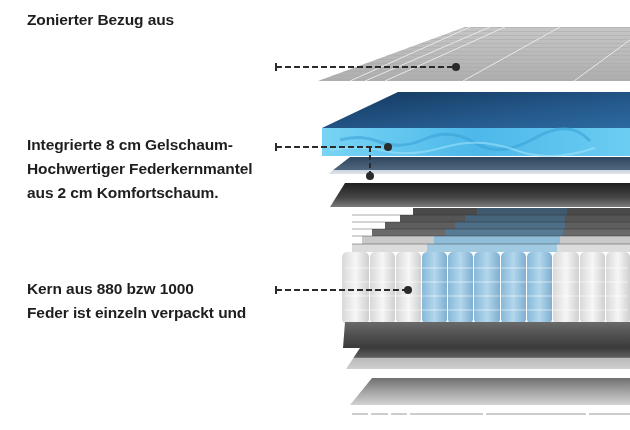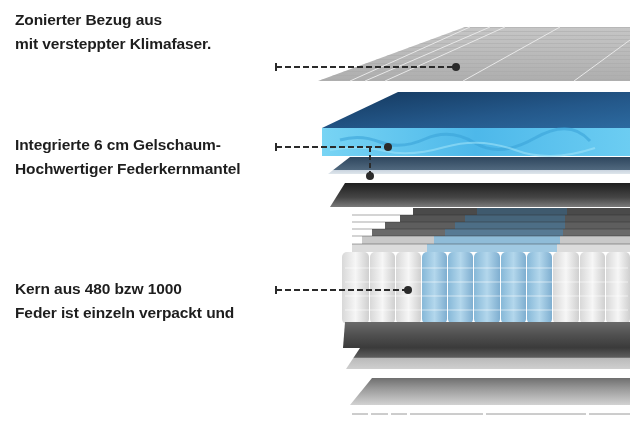--- a/index.html
+++ b/index.html
@@ -1,37 +1,37 @@
 <!DOCTYPE html>
 <html><head>
 <meta charset="utf-8">
 <style>
   html, body { margin: 0; padding: 0; background: #ffffff; }
   body { width: 630px; height: 430px; position: relative; overflow: hidden;
          font-family: "Liberation Sans", "DejaVu Sans", sans-serif; }
   .label-block { position: absolute; left: 15px; color: #1e1e1e; font-weight: bold;
                  font-size: 15.5px; line-height: 24px; letter-spacing: -0.1px; }
-  .label-block div { white-space: nowrap; }
+  .label-block div { white-space: nowrap; margin-left: 12px; }
   #diagram { position: absolute; left: 0; top: 0; }
 </style>
 </head>
 <body>
 
 <div class="label-block" style="top:8px;">
   <div>Zonierter Bezug aus</div>
-  <div>mit versteppter Klimafaser.</div>
 </div>
 
 <div class="label-block" style="top:133px;">
-  <div>Integrierte 6 cm Gelschaum-</div>
+  <div>Integrierte 8 cm Gelschaum-</div>
   <div>Hochwertiger Federkernmantel</div>
+  <div>aus 2 cm Komfortschaum.</div>
 </div>
 
 <div class="label-block" style="top:277px;">
-  <div>Kern aus 480 bzw 1000</div>
+  <div>Kern aus 880 bzw 1000</div>
   <div>Feder ist einzeln verpackt und</div>
 </div>
 
 <svg id="diagram" width="630" height="430" viewBox="0 0 630 430">
   <defs>
     <linearGradient id="coverGrad" x1="0" y1="0" x2="0" y2="1">
       <stop offset="0" stop-color="#c6c6c6"></stop>
         <stop offset="1" stop-color="#aeaeae"></stop>
     </linearGradient>
     <linearGradient id="gelTop" x1="0" y1="0" x2="1" y2="1">

